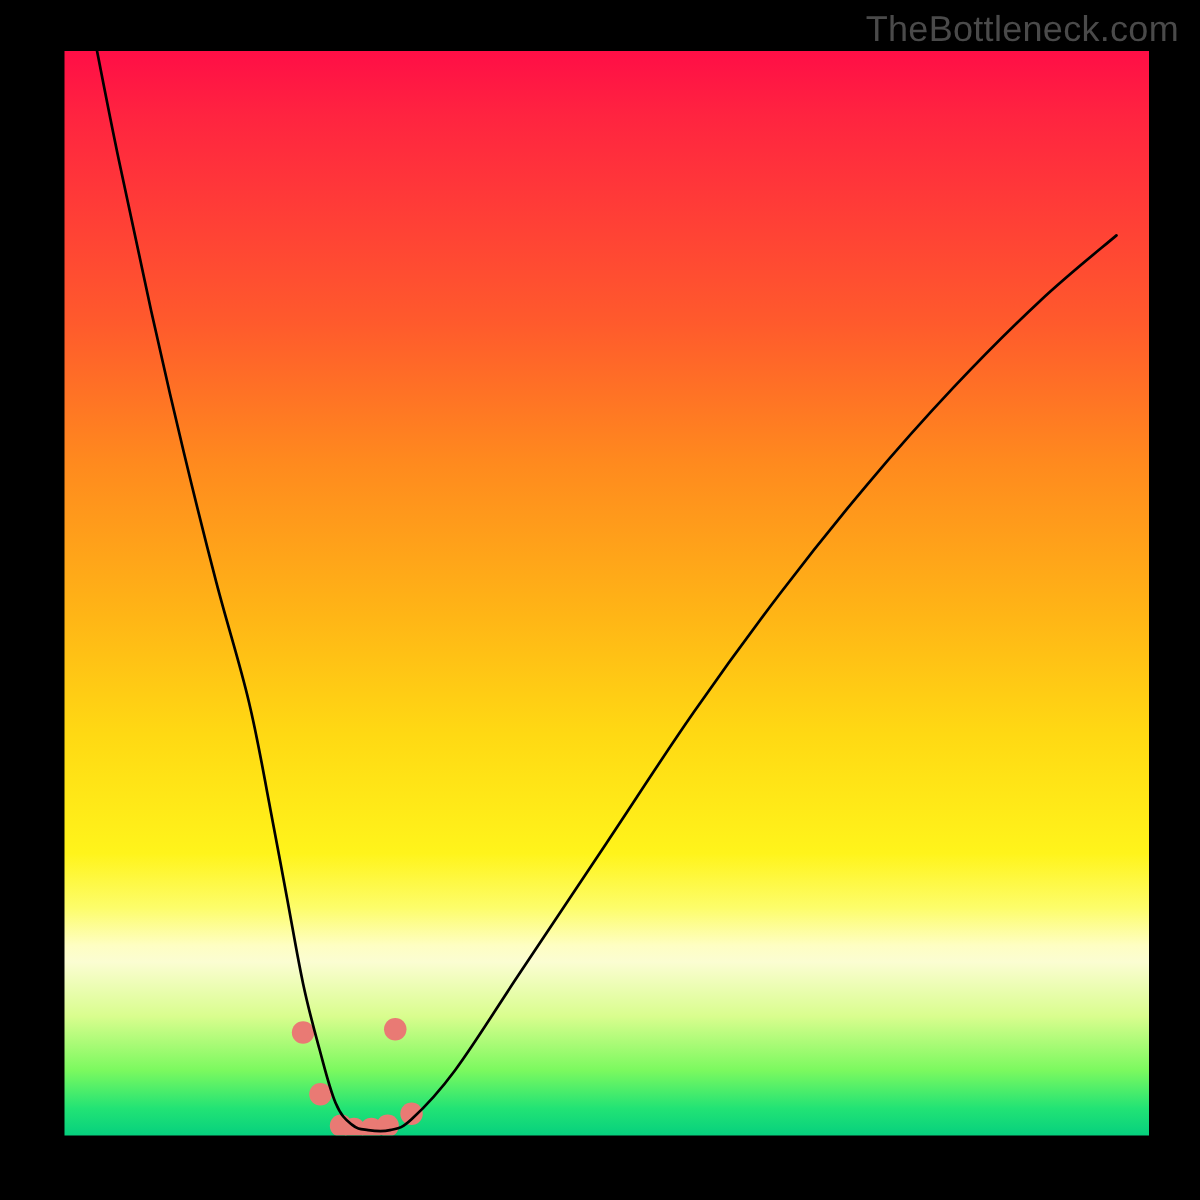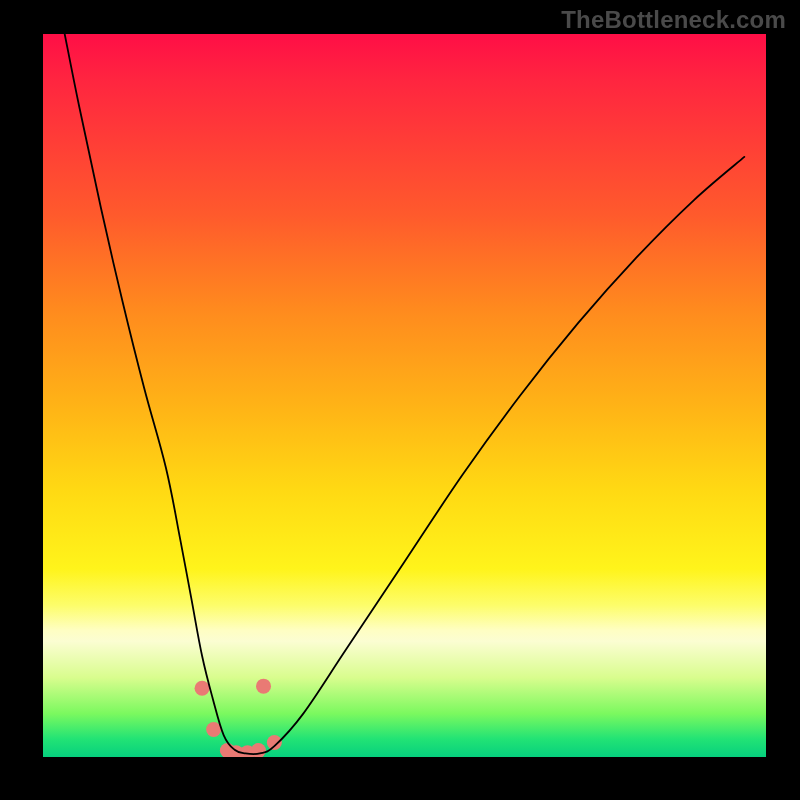--- a/index.html
+++ b/index.html
@@ -16,21 +16,21 @@
     width: 800px;
     height: 800px;
     background: #000;
   }
   .watermark {
     position: absolute;
     top: 6px;
     right: 14px;
     color: #4a4a4a;
     font-size: 24px;
-    font-weight: 700;
+    font-weight: 400;
     letter-spacing: 0.2px;
     z-index: 10;
   }
   .plot-area {
     position: absolute;
     left: 43px;
     top: 34px;
     width: 723px;
     height: 723px;
     

